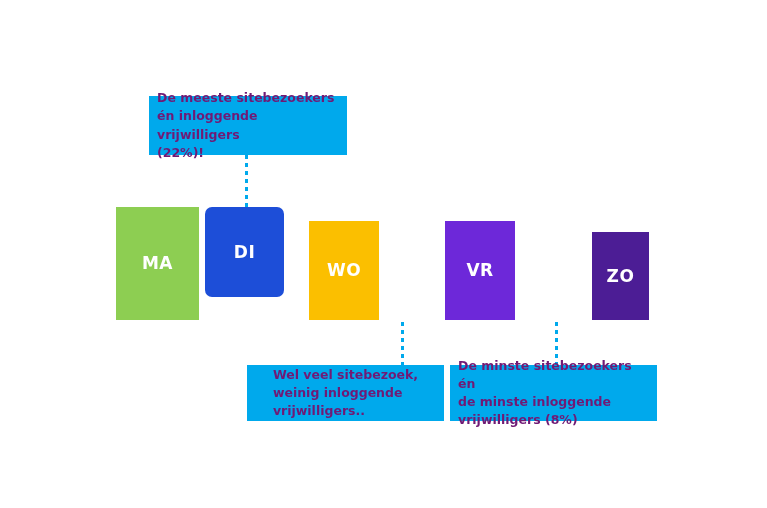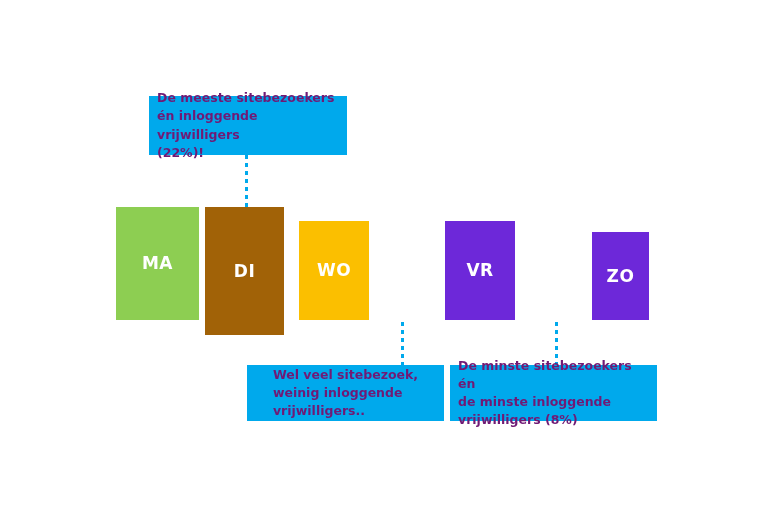--- a/index.html
+++ b/index.html
@@ -74,35 +74,35 @@
 (22%)!</span>
   </div>
 
   <div class="connector" style="left:245px; top:155px; height:52px;
               background-image: repeating-linear-gradient(to bottom, #00A9EC 0px, #00A9EC 4px, #FFFFFF 4px, #FFFFFF 8px);"></div>
 
   <div class="bar" style="left:116px; top:207px; width:83px; height:113px; background:#8DCE52;">
     <span class="bar-label">MA</span>
   </div>
 
-  <div class="bar" style="left:205px; top:207px; width:79px; height:128px; background:#a16207;">
+  <div class="bar" style="left:205px; top:207px; width:79px; height:90px; background:#1d4ed8;border-radius:7px;">
     <span class="bar-label">DI</span>
   </div>
 
-  <div class="bar" style="left:299px; top:221px; width:70px; height:99px; background:#FBBF00;">
+  <div class="bar" style="left:309px; top:221px; width:70px; height:99px; background:#FBBF00;">
     <span class="bar-label">WO</span>
   </div>
 
 
   <div class="bar" style="left:445px; top:221px; width:70px; height:99px; background:#6d28d9;">
     <span class="bar-label">VR</span>
   </div>
 
 
-  <div class="bar" style="left:592px; top:232px; width:57px; height:88px; background:#6d28d9;">
+  <div class="bar" style="left:592px; top:232px; width:57px; height:88px; background:#4c1d95;">
     <span class="bar-label">ZO</span>
   </div>
 
   <div class="connector" style="left:401px; top:322px; height:43px;
               background-image: repeating-linear-gradient(to bottom, #00A9EC 0px, #00A9EC 4px, #FFFFFF 4px, #FFFFFF 8px);"></div>
 
   <div class="connector" style="left:555px; top:322px; height:43px;
               background-image: repeating-linear-gradient(to bottom, #00A9EC 0px, #00A9EC 4px, #FFFFFF 4px, #FFFFFF 8px);"></div>
 
   <div class="callout" style="left: 247px; top: 365px; width: 197px; height: 56px; background: rgb(0, 169, 236);">

